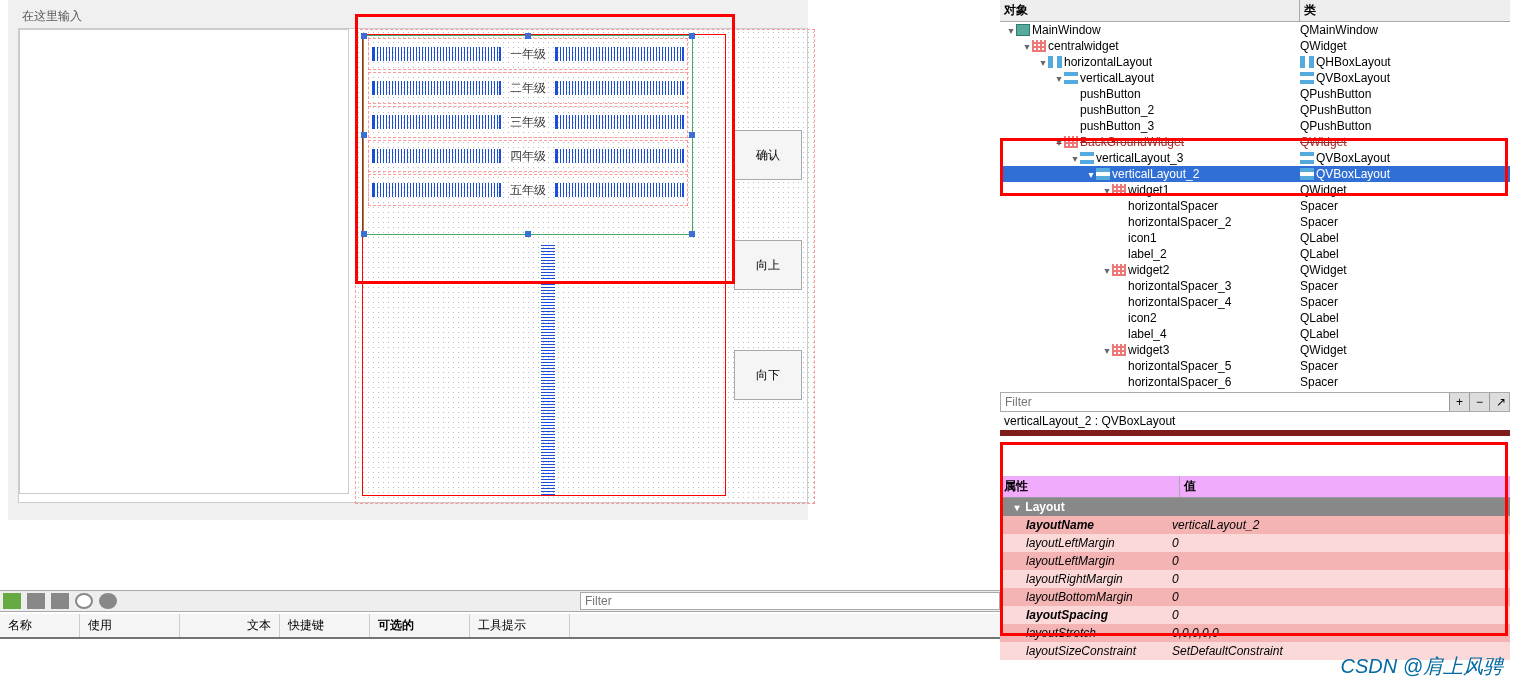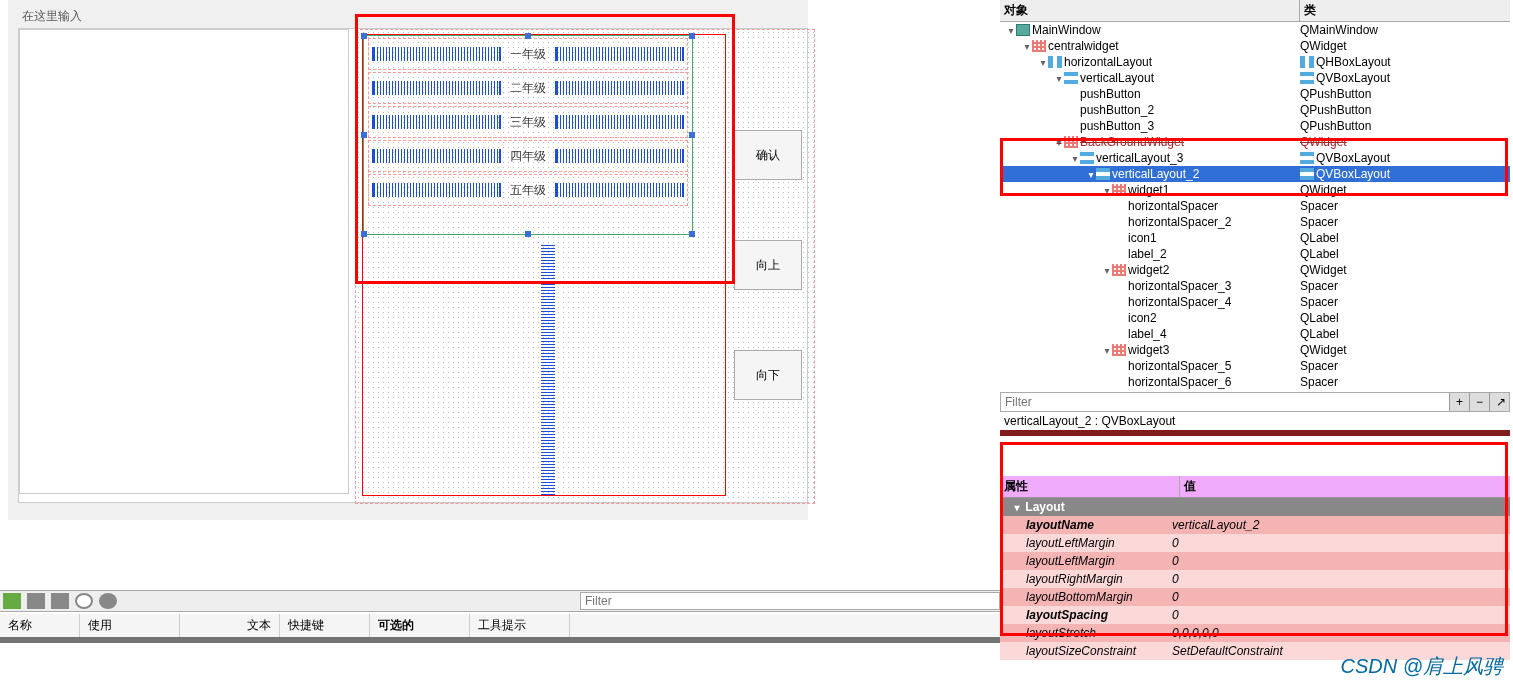--- a/index.html
+++ b/index.html
@@ -55,21 +55,21 @@
 .proprow > div:last-child { flex: 1; padding: 1px 4px; }
 .proprow.bold > div:first-child { font-weight: bold; }
 .prophl { position: absolute; left: 0px; top: 442px; width: 508px; height: 194px; border: 3px solid red; pointer-events: none; }
 
 .toolbar { position: absolute; left: 0; top: 590px; width: 1000px; height: 22px; background: #eee; display: flex; align-items: center; border-top: 1px solid #aaa; border-bottom: 1px solid #aaa; }
 .toolbar .ti { width: 18px; height: 16px; margin: 0 3px; background: #888; }
 .toolbar .ti.g { background: #6a4; }
 .toolbar .ti.ban { background: #fff; border: 2px solid #888; border-radius: 50%; position: relative; }
 .toolbar .ti.gear { background: #888; border-radius: 50%; }
 .toolbar input { margin-left: auto; width: 420px; border: 1px solid #aaa; padding: 1px 4px; }
-.cols { position: absolute; left: 0; top: 614px; width: 1000px; display: flex; background: #f5f5f5; border-bottom: 6px solid #737373; }
+.cols { position: absolute; left: 0; top: 614px; width: 1000px; display: flex; background: #f5f5f5; border-bottom: 2px solid #737373; }
 .cols > div { padding: 3px 8px; border-right: 1px solid #ccc; }
 .watermark { position: absolute; right: 10px; bottom: 4px; color: #0369a1; font-size: 20px; font-style: italic; }
 </style>
 </head>
 <body>
 
 <div class="left-pane">
   <span class="input-label">在这里输入</span>
   <div class="canvas">
     <div class="whitebox"></div>

